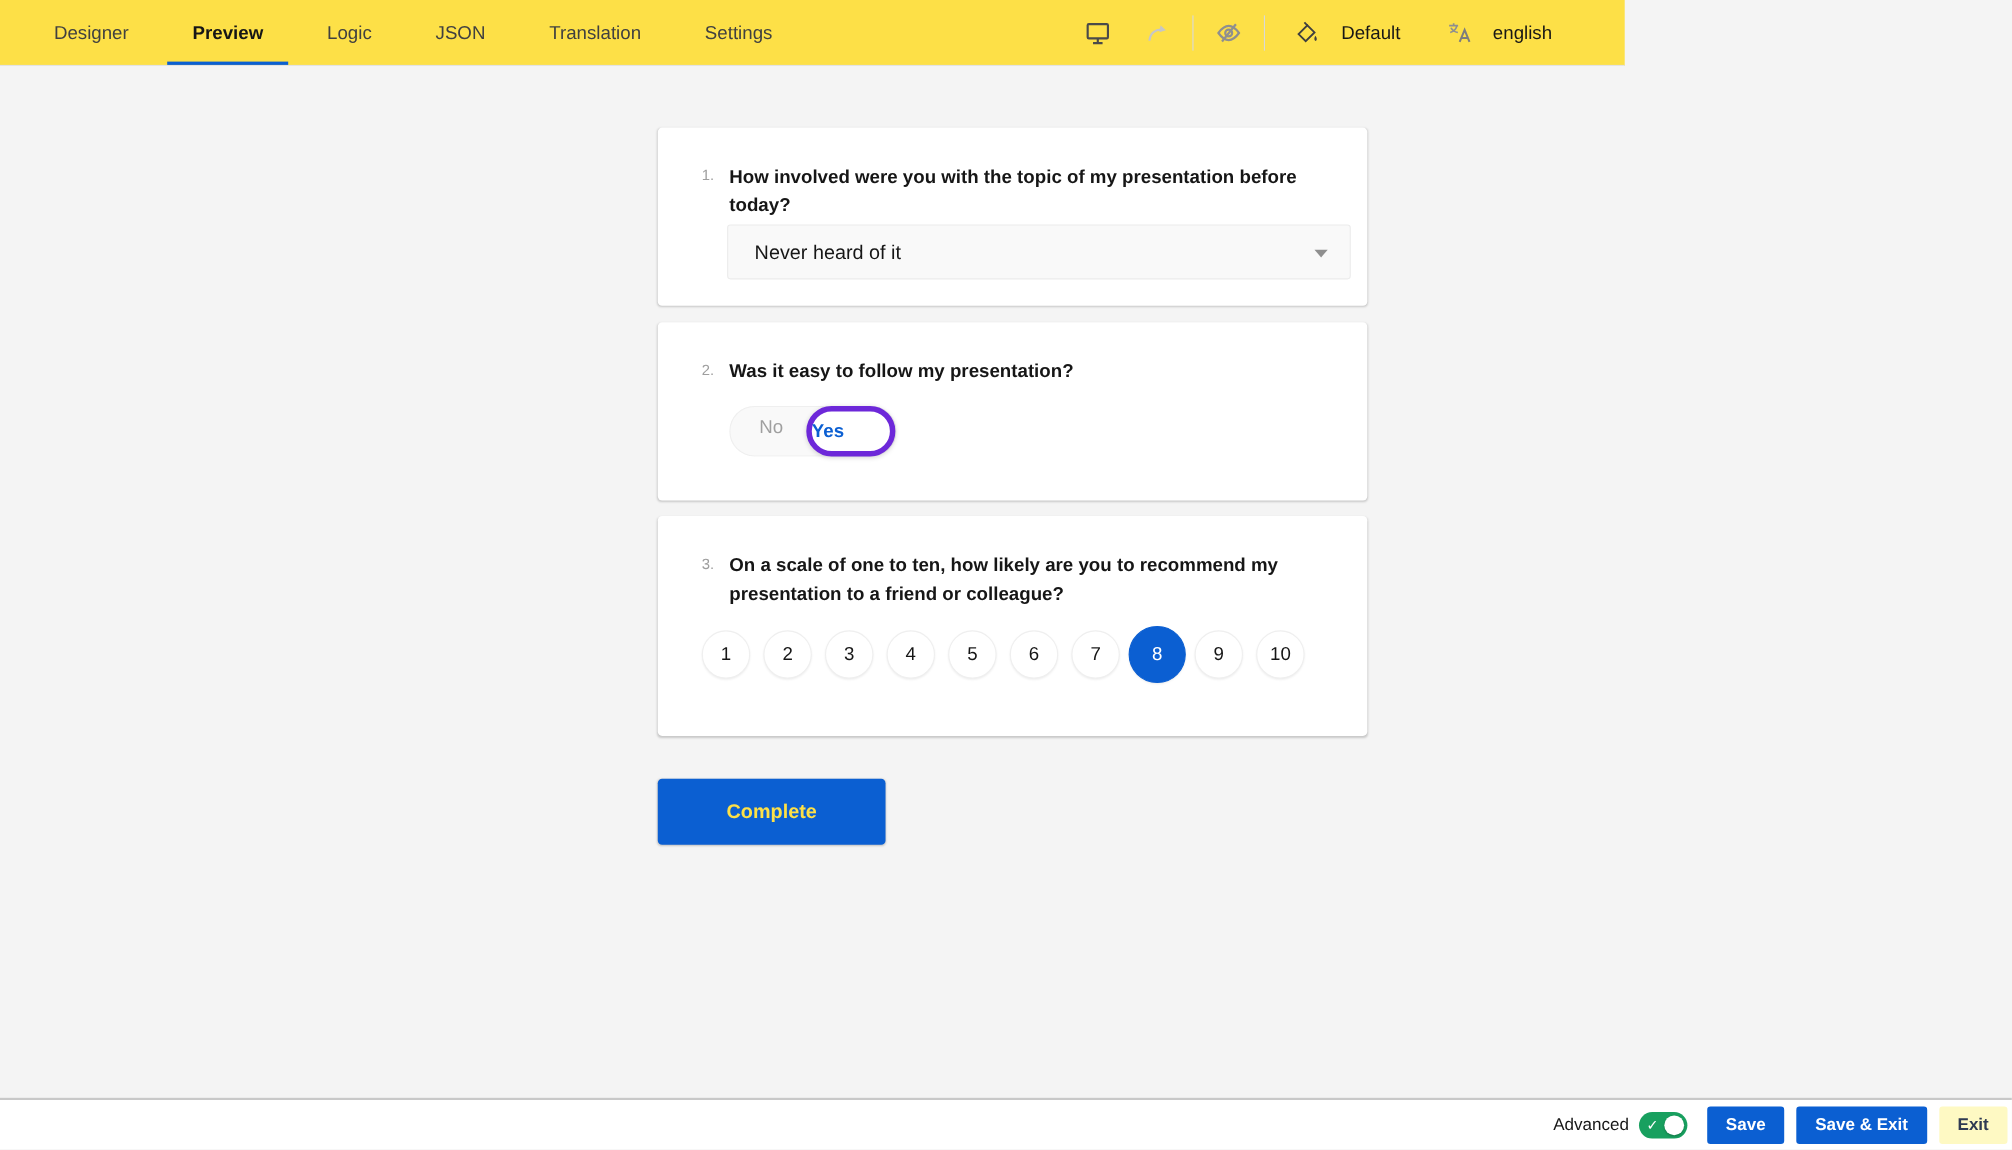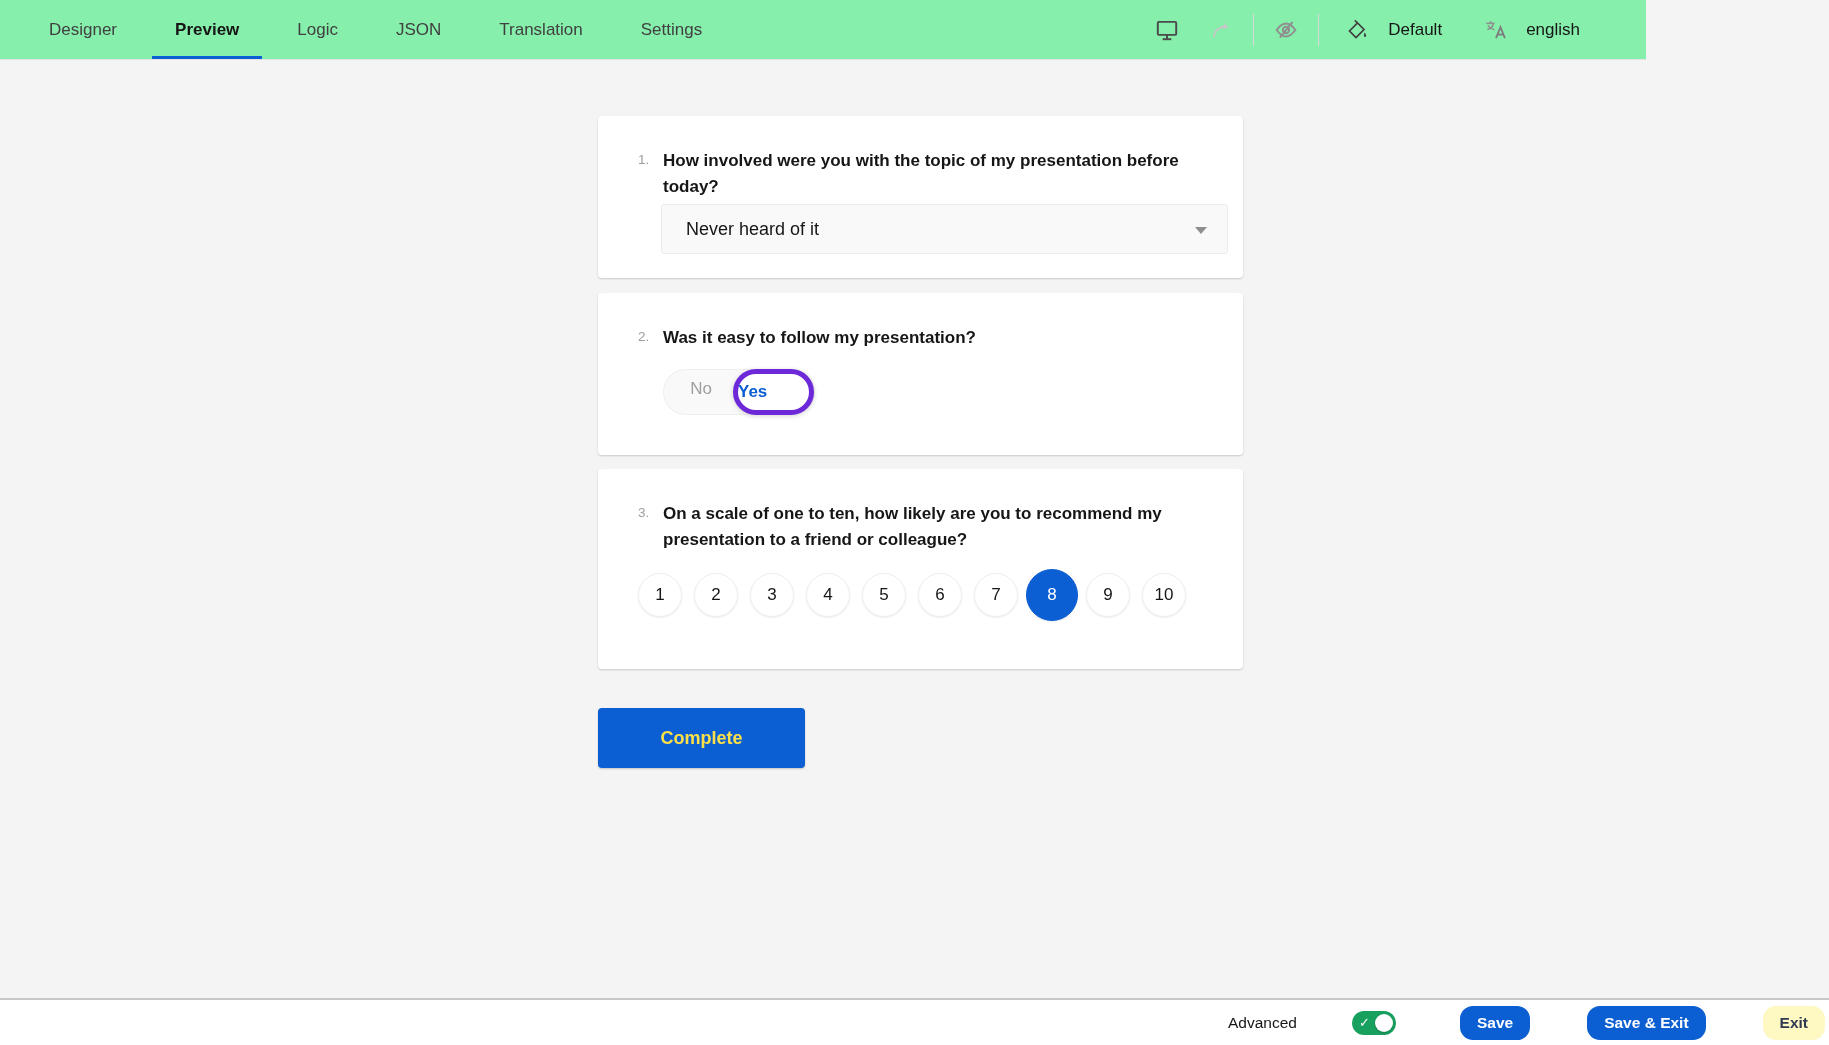--- a/index.html
+++ b/index.html
@@ -4,22 +4,22 @@
 <style>
   * { margin:0; padding:0; box-sizing:border-box; }
   html,body { width:1829px; height:1045px; overflow:hidden; }
   body {
     font-family:"Liberation Sans","DejaVu Sans",sans-serif;
     background:#f4f4f4; color:#161616; position:relative;
   }
 
   
   .header {
-    position:absolute; top:0; left:0; width:1646px; height:60px;
-    background:#86efac; border-bottom:1px solid #e3e3e3;
+    position:absolute; top:0; left:0; width:1477px; height:60px;
+    background:#fde047; border-bottom:1px solid #e3e3e3;
     display:flex; align-items:flex-start; z-index:10;
   }
   .tabs { display:flex; margin-left:20px; }
   .tab {
     position:relative; padding:0 23px; margin:0 6px; line-height:59px;
     font-size:17px; color:#404040; cursor:pointer; white-space:nowrap;
   }
   .tab.active { color:#161616; font-weight:bold; }
   .tab.active::after {
     content:""; position:absolute; left:0; right:0; bottom:0; height:3px;
@@ -100,37 +100,37 @@
     border:none; border-radius:4px; cursor:pointer;
     display:flex; align-items:center; justify-content:center;
     box-shadow:0 1px 2px rgba(0,0,0,0.2);
   }
 
   
   .footer {
     position:absolute; left:0; bottom:0; width:1829px; height:47px;
     background:#ffffff; border-top:2px solid #c8c8c8;
     display:flex; align-items:center; justify-content:flex-end;
-    padding-right:4px; z-index:10;gap:46px;
+    padding-right:4px; z-index:10;
   }
   .adv-label { font-size:15.5px; color:#161616; margin-right:9px; }
   .toggle {
     position:relative; width:44px; height:24px; border-radius:12px;
     background:#18a05f; cursor:pointer; margin-right:18px;
   }
   .toggle .check {
     position:absolute; left:7px; top:3px; color:#ffffff; font-size:13px;
     font-weight:bold; line-height:18px;
   }
   .toggle .knob {
     position:absolute; right:3px; top:3px; width:18px; height:18px;
     border-radius:50%; background:#ffffff; box-shadow:0 1px 2px rgba(0,0,0,0.25);
   }
   .f-btn {
-    height:34px; border:none; border-radius:13px; font-size:15.5px;
+    height:34px; border:none; border-radius:3px; font-size:15.5px;
     font-weight:bold; cursor:pointer; padding:0 17px;
     font-family:"Liberation Sans","DejaVu Sans",sans-serif;
   }
   .f-btn.primary { background:#0b5fd2; color:#ffffff; margin-right:11px; }
   .f-btn.ghost { background:#fef9c3; color:#2f3a52; margin-right:0; }
 
   svg { display:block; }
 </style>
 </head>
 <body>

